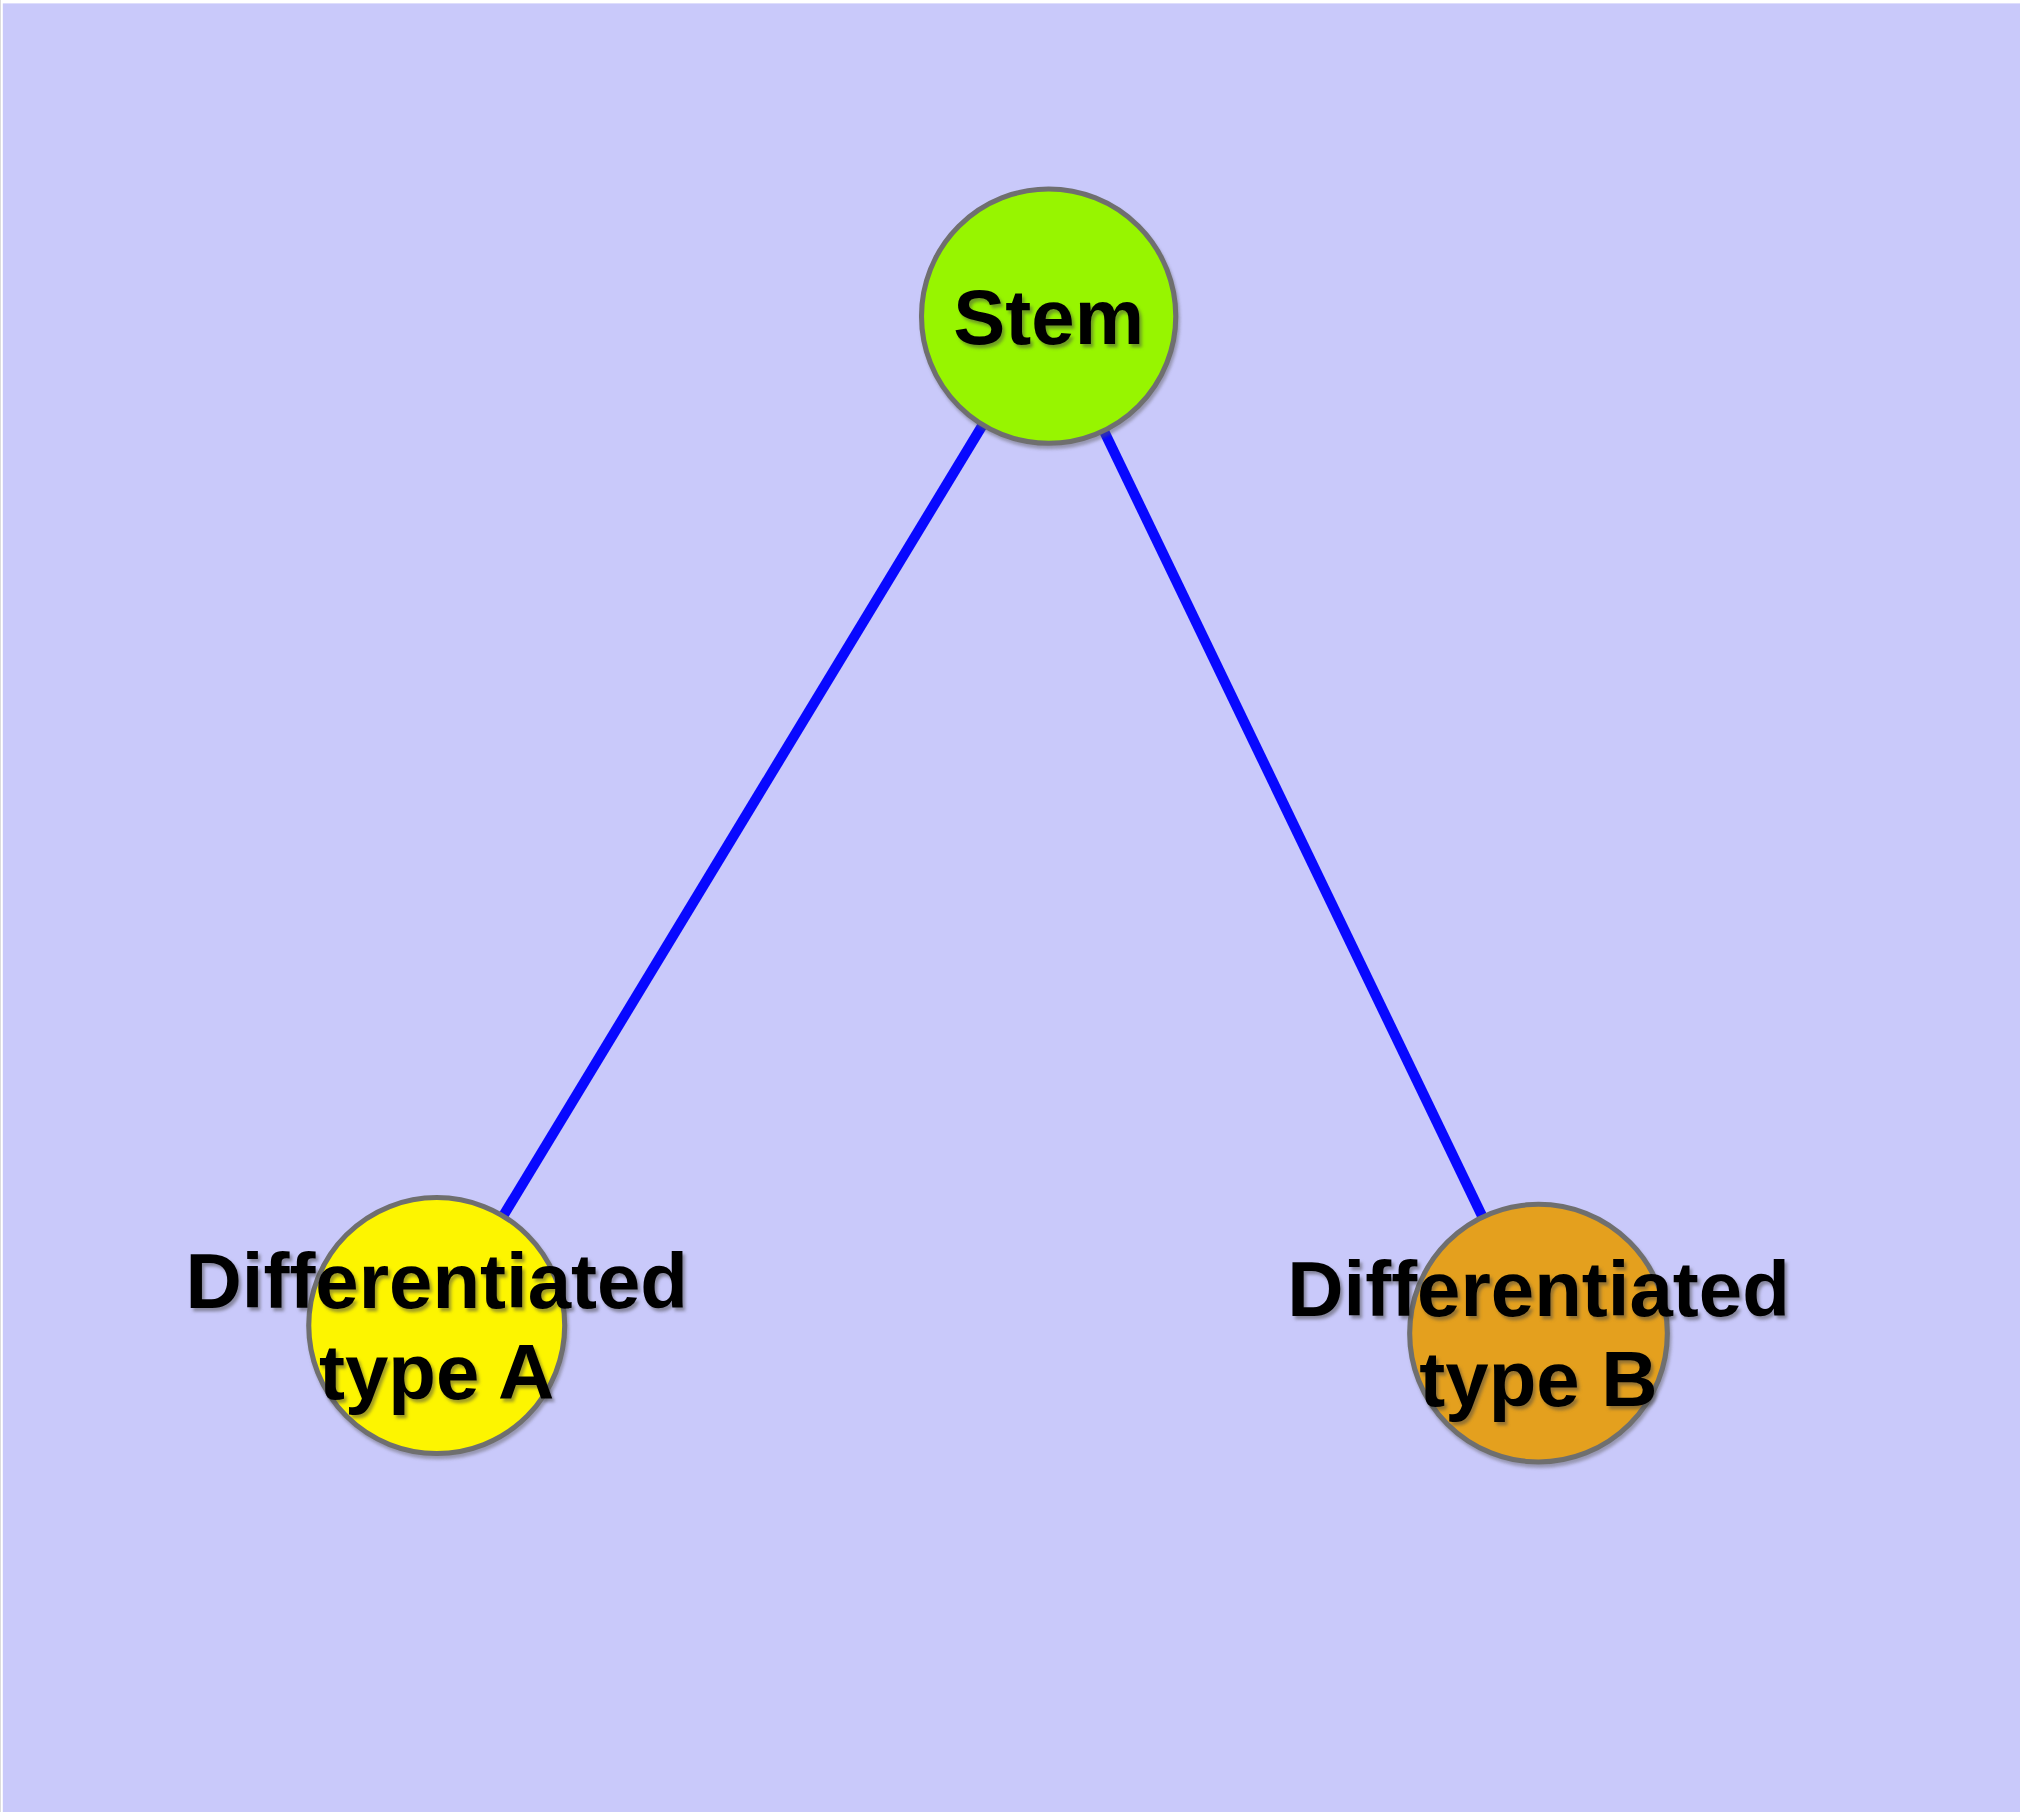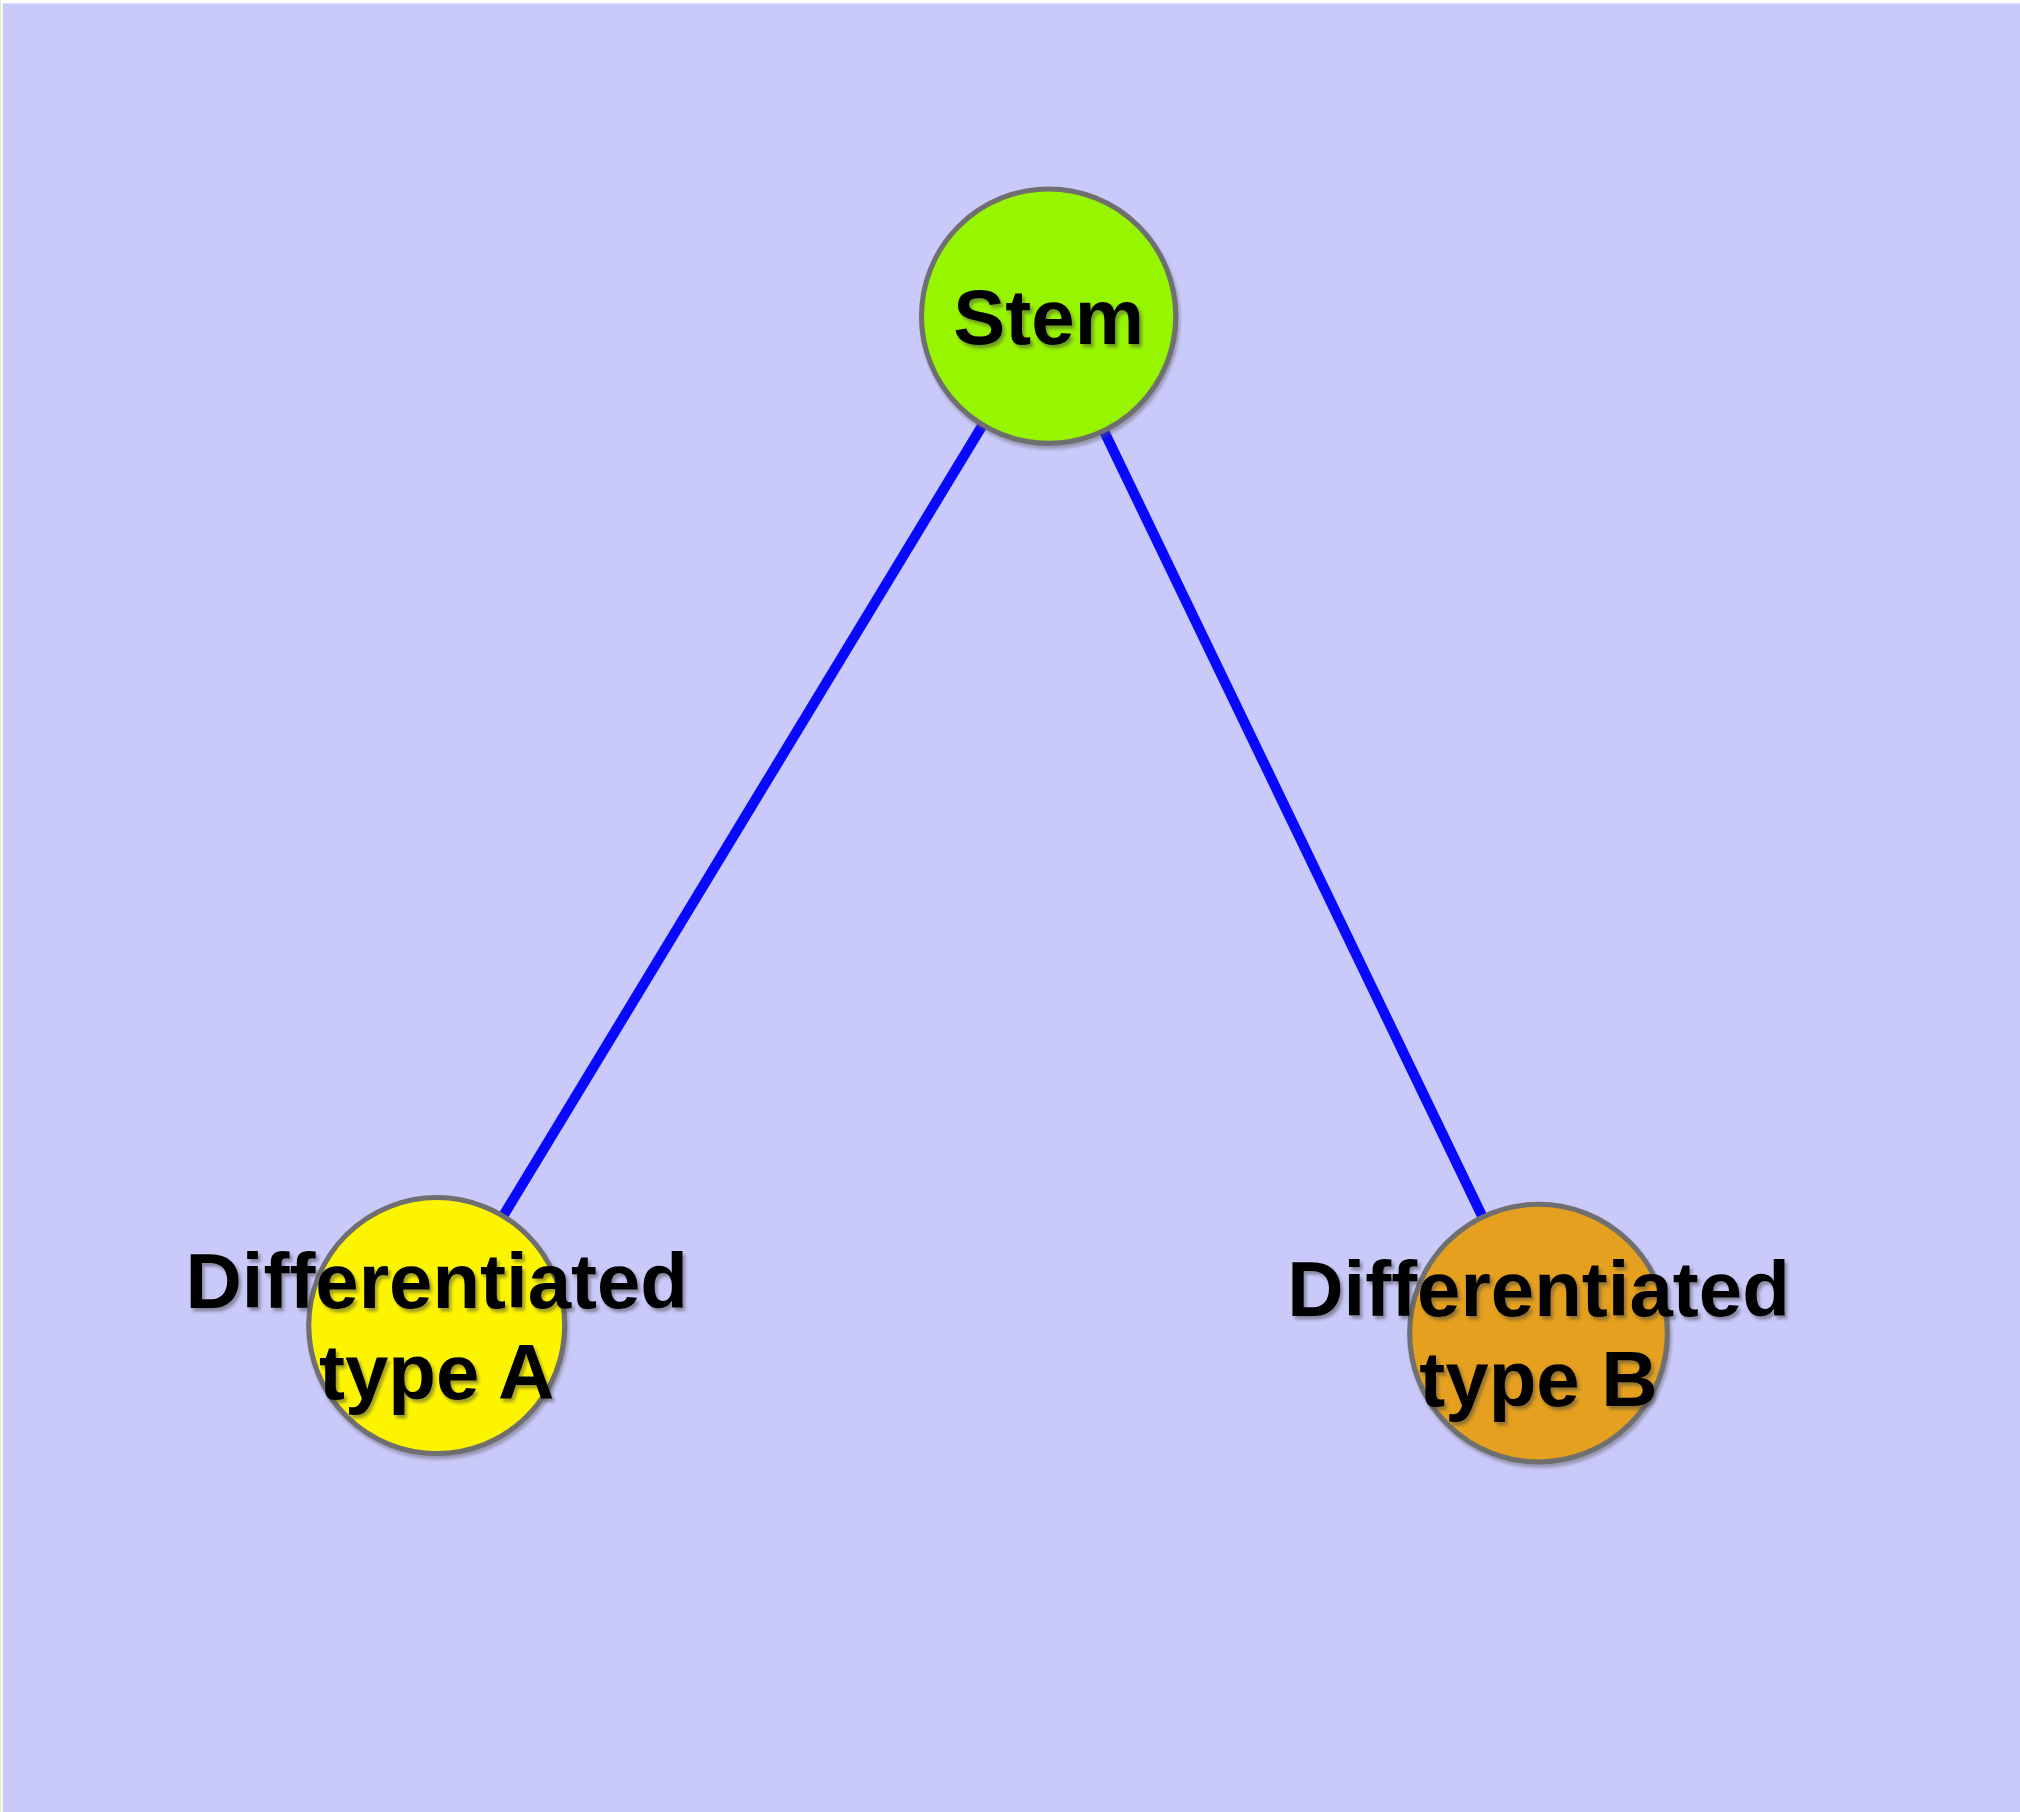--- a/index.html
+++ b/index.html
@@ -4,21 +4,21 @@
 <style>
   html, body {
     margin: 0;
     padding: 0;
     background: #ffffff;
   }
   #page {
     position: relative;
     width: 2021px;
     height: 1812px;
-    background: #84cc16;
+    background: #737373;
     overflow: hidden;
   }
   #diagram-svg {
     position: absolute;
     left: 0;
     top: 0;
     width: 2021px;
     height: 1812px;
     display: block;
   }

